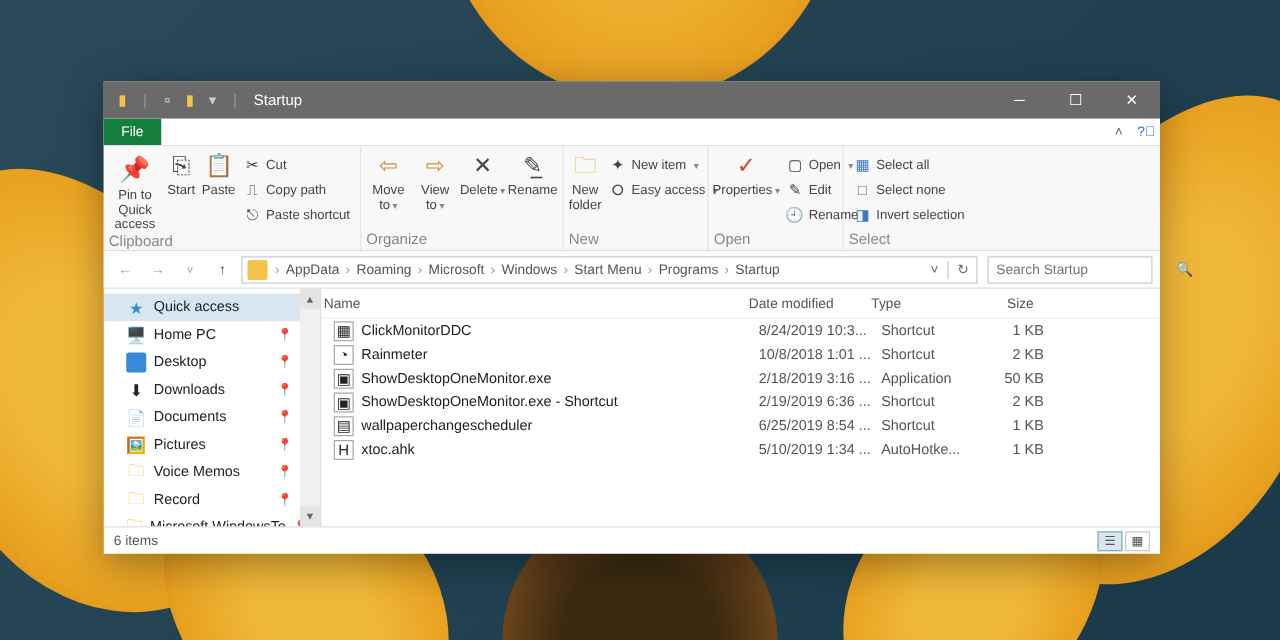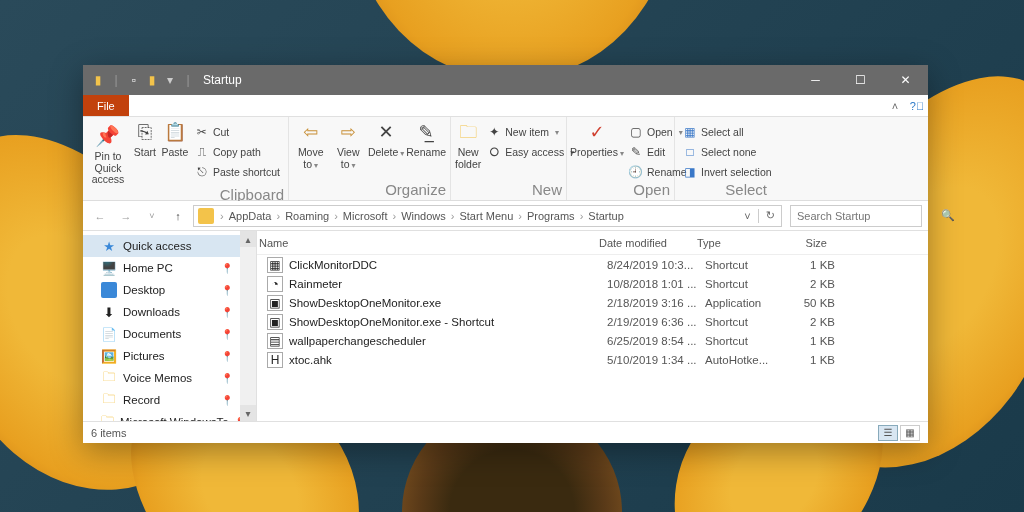--- a/index.html
+++ b/index.html
@@ -9,30 +9,30 @@
   .petal-big { position:absolute; border-radius:50% 50% 50% 50%/60% 60% 40% 40%; background:radial-gradient(ellipse,#f0b838 30%,#e8a020 70%,#c07010 100%); }
   .flower-center { position:absolute; bottom:0; left:50%; transform:translateX(-50%); width:220px; height:110px; border-top-left-radius:110px; border-top-right-radius:110px; background:radial-gradient(circle at 50% 100%,#3a2a10 40%,#5a3a18 60%,#7a5020 80%); }
   .window { position:absolute; left:83px; top:65px; width:845px; height:378px; background:#fff; box-shadow:0 8px 30px rgba(0,0,0,.35); display:flex; flex-direction:column; }
   .titlebar { height:30px; background:#6a6a6a; display:flex; align-items:center; color:#fff; font-size:12px; }
   .titlebar .ticons { display:flex; align-items:center; padding-left:6px; gap:0px;}
   .titlebar .ticons span { width:18px; text-align:center; }
   .titlebar .title { padding-left:6px; }
   .titlebar .winbtns { margin-left:auto; display:flex; }
   .winbtn { width:45px; height:30px; display:flex; align-items:center; justify-content:center; color:#fff; }
   .ribbontabs { height:22px; background:#fff; display:flex; align-items:stretch; border-bottom:1px solid #e0e0e0; font-size:11px; }
-  .rfile { background:#c2410c; color:#fff; padding:0 14px; display:flex; align-items:center; }
+  .rfile { background:#15803d; color:#fff; padding:0 14px; display:flex; align-items:center; }
   .rtab { padding:0 12px; display:flex; align-items:center; color:#444;margin-top:46px; }
   .rtab.active { border-bottom:2px solid #2a569a; color:#2a569a; }
   .ribbontabs .spacer { flex:1; }
   .rcollapse { width:22px; display:flex; align-items:center; justify-content:center; color:#666; }
   .rhelp { width:22px; display:flex; align-items:center; justify-content:center; color:#2a78c8; }
   .ribbon { height:84px; background:#f8f8f8; border-bottom:1px solid #ddd; display:flex; font-size:10.5px; color:#444; }
   .rgroup { display:flex; flex-direction:column; border-right:1px solid #e4e4e4; padding:2px 4px 0 4px; }
   .rgroup .rbody { flex:1; display:flex; align-items:flex-start; gap:2px; }
-  .rgroup .rlabel { text-align:right; font-size:15px; color:#888; padding-bottom:2px; }
+  .rgroup .rlabel { text-align:left; font-size:12px; color:#888; padding-bottom:2px; }
   .rbtn-big { width:54px; display:flex; flex-direction:column; align-items:center; justify-content:flex-start; padding-top:4px; gap:2px; text-align:center; line-height:1.1; }
   .rbtn-big .ricon { width:26px; height:26px; display:flex; align-items:center; justify-content:center; font-size:20px; color:#5a5a5a; }
   .rbtn-med { width:52px; display:flex; flex-direction:column; align-items:center; padding-top:4px; gap:2px; text-align:center; line-height:1.1;}
   .rbtn-med .ricon { width:22px; height:22px; font-size:18px;}
   .rcol { display:flex; flex-direction:column; gap:2px; padding-top:4px;}
   .rrow { display:flex; align-items:center; gap:4px; height:18px; padding:0 4px; white-space:nowrap;}
   .rrow .sicon { width:14px; height:14px; font-size:12px; display:inline-flex; align-items:center; justify-content:center;}
   .dd { font-size:8px; color:#888; margin-left:2px;}
   .addrbar { height:30px; background:#fff; border-bottom:1px solid #e0e0e0; display:flex; align-items:center; font-size:11px; color:#555; gap:4px; padding:0 6px; }
   .navbtn { width:22px; height:22px; display:flex; align-items:center; justify-content:center; color:#999; }

